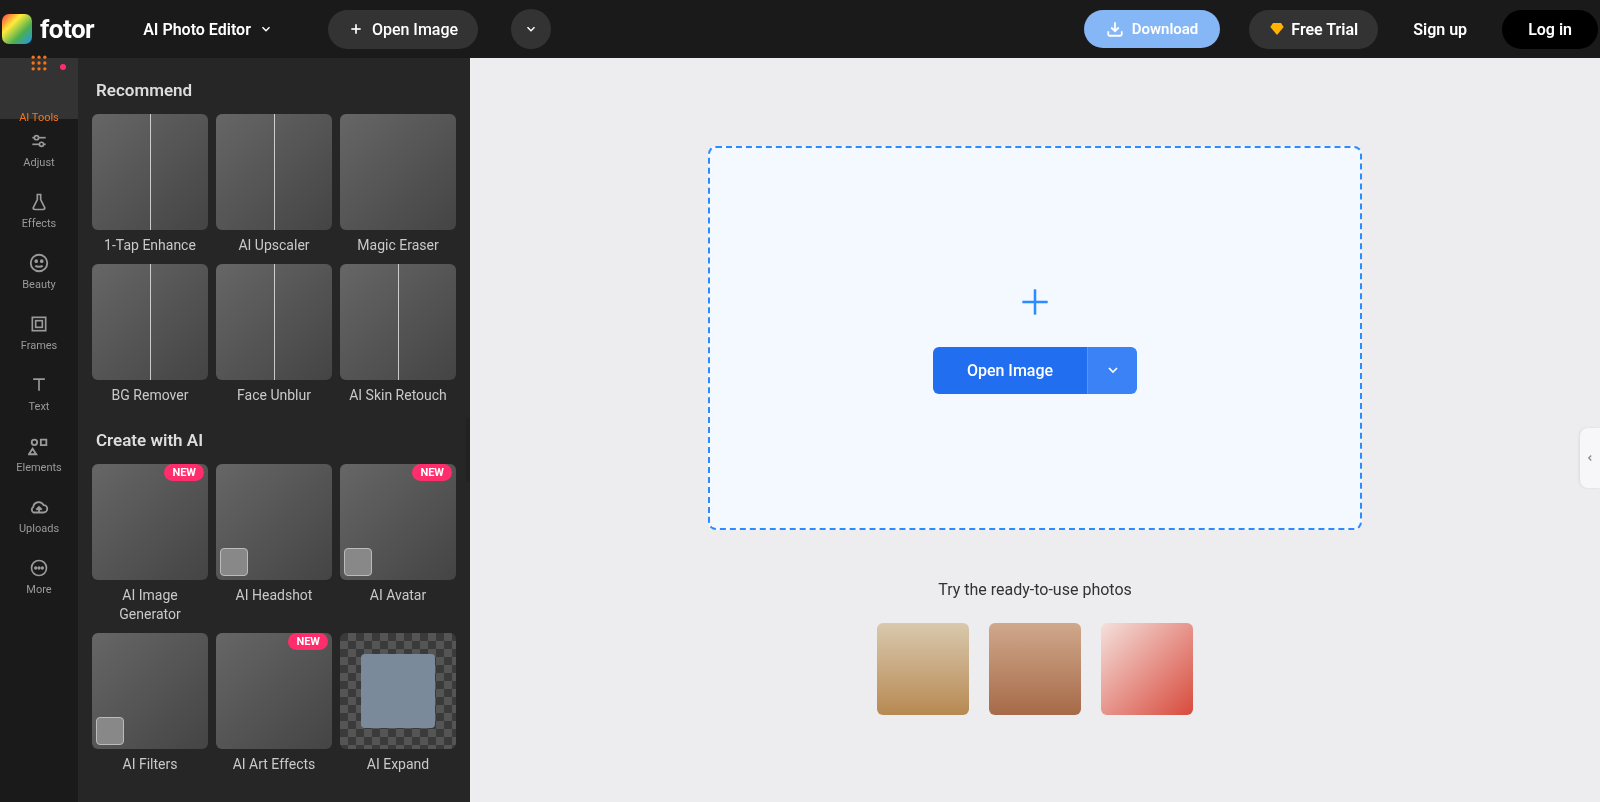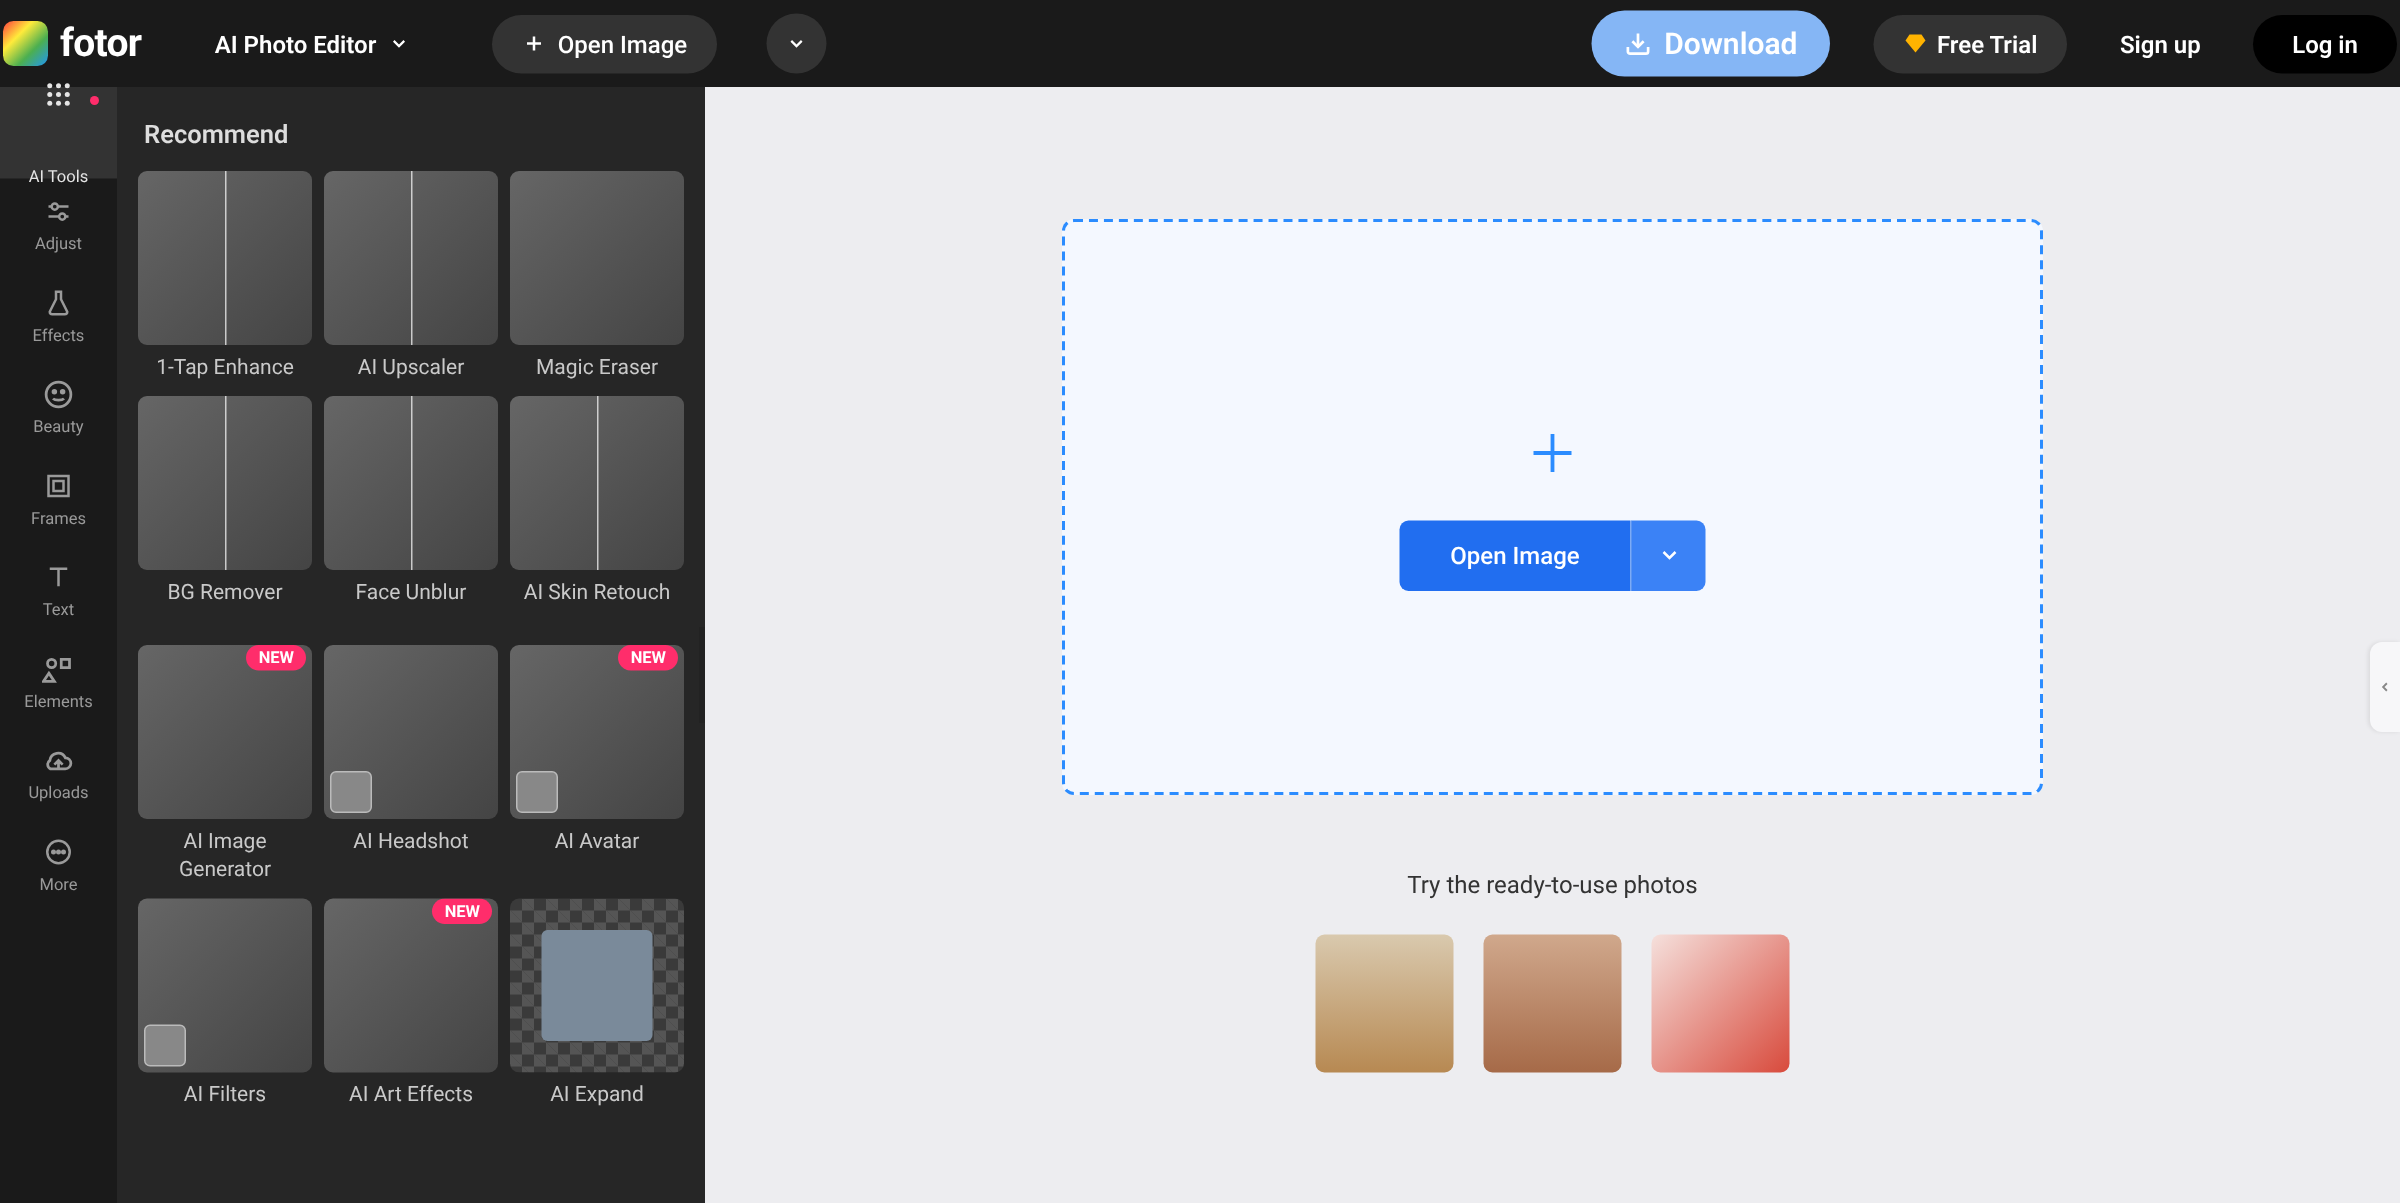--- a/index.html
+++ b/index.html
@@ -7,32 +7,32 @@
 
 
 .header { height:58px; background:#1a1a1a; display:flex; align-items:center; padding:0 2px; gap:29px; }
 .logo { display:flex; align-items:center; gap:8px; margin-right:14px; }
 .logo-mark { width:30px; height:30px; border-radius:7px; background:linear-gradient(135deg,#ff3d3d 0%,#ffeb3b 33%,#4caf50 66%,#2196f3 100%); }
 .logo-text { color:#fff; font-weight:700; font-size:26px; letter-spacing:-0.5px; }
 .editor-select { color:#fff; font-weight:600; font-size:16px; display:flex; align-items:center; gap:8px; cursor:pointer; padding:0 6px;justify-content:flex-end; }
 .open-image-btn { background:#333; border:none; color:#fff; display:flex; align-items:center; gap:8px; padding:10px 20px; border-radius:26px; font-size:16px; font-weight:500; cursor:pointer; margin-left:20px; }
 .open-image-caret { background:#333; border:none; color:#fff; width:40px; height:40px; border-radius:50%; display:flex; align-items:center; justify-content:center; cursor:pointer; margin-left:4px; }
 .spacer { flex:1; }
-.download-btn { background:#85b6f5; color:#fff; border:none; padding:10px 22px; border-radius:22px; font-size:20px; font-weight:600; display:flex; align-items:center; gap:8px; cursor:pointer; }
+.download-btn { background:#85b6f5; color:#fff; border:none; padding:10px 22px; border-radius:22px; font-size:15px; font-weight:600; display:flex; align-items:center; gap:8px; cursor:pointer; }
 .free-trial-btn { background:#333; color:#fff; border:none; padding:10px 20px; border-radius:22px; font-size:16px; font-weight:600; cursor:pointer; display:flex; align-items:center; gap:6px; }
 .signup-link { color:#fff; font-size:16px; font-weight:600; cursor:pointer; padding:0 6px; }
 .login-btn { background:#000000; color:#fff; border:none; padding:10px 26px; border-radius:22px; font-size:16px; font-weight:600; cursor:pointer; }
 
 
 .body { display:flex; height:744px; }
 
 
 .rail { width:78px; background:#1a1a1a; display:flex; flex-direction:column; }
 .rail-item { height:61px; display:flex; flex-direction:column; align-items:center; justify-content:center; gap:4px; color:#9a9a9a; cursor:pointer; position:relative; }
-.rail-item.active { background:#333; color:#e5e5e5;gap:38px; }
+.rail-item.active { background:#333; color:#f97316;gap:38px; }
 .rail-item .dot { position:absolute; top:6px; right:12px; width:6px; height:6px; border-radius:50%; background:#ff2d6b; }
 .rail-icon { width:22px; height:22px; display:flex; align-items:center; justify-content:center; }
 .rail-label { font-size:11px; }
 
 
 .panel { width:392px; background:#262626; padding:22px 14px 22px 14px; overflow-y:auto; position:relative; }
 .panel::-webkit-scrollbar{width:0}
 .section-title { color:#ddd; font-size:17px; font-weight:600; margin:0 0 14px 4px; }
 .grid { display:grid; grid-template-columns:repeat(3,1fr); gap:10px 8px; margin-bottom:26px; }
 .card { cursor:pointer; }
@@ -242,20 +242,21 @@
         </div>
         <div class="card">
           <div class="thumb split"></div>
           <div class="card-label">Face Unblur</div>
         </div>
         <div class="card">
           <div class="thumb split"></div>
           <div class="card-label">AI Skin Retouch</div>
         </div>
       </div>
+      <div class="section-title">Create with AI</div>
       <div class="grid">
         <div class="card">
           <div class="thumb">
             <span class="badge">NEW</span>
           </div>
           <div class="card-label">AI Image Generator</div>
         </div>
         <div class="card">
           <div class="thumb">
             <span class="mini"></span>

